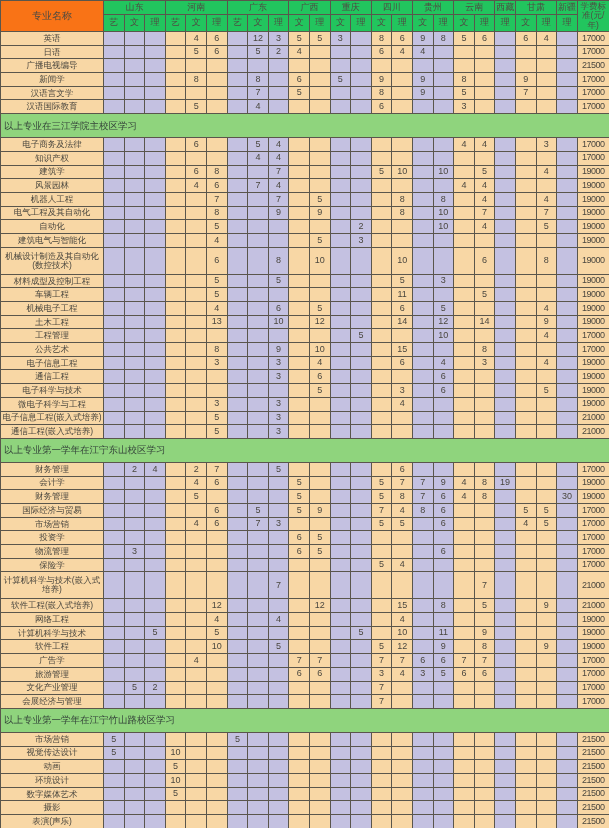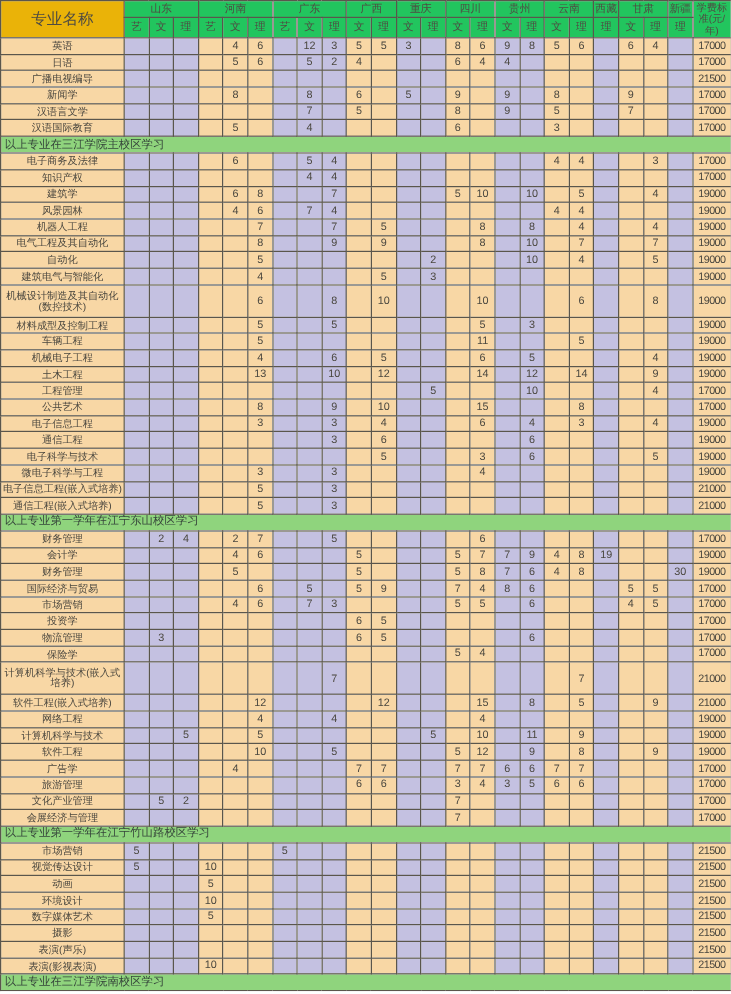--- a/index.html
+++ b/index.html
@@ -8,25 +8,25 @@
   td,th {
     border:1px solid #5a564c;
     padding:0; margin:0;
     text-align:center; vertical-align:middle;
     overflow:hidden; box-sizing:border-box;
     color:#4a473f; line-height:1.05;
   }
   thead tr.prov-row { height:14px; }
   thead tr.subj-row { height:17px; }
   th { background:#22c55e; font-weight:normal; font-size:9px; color:#4f4b42; }
-  th.major-hdr { background:#eab308; font-size:13px; }
+  th.major-hdr { background:#f97316; font-size:10px; }
   th.fee-hdr { font-size:8.5px; line-height:1.1;margin-top:32px; }
   tbody tr.data-row { height:13.7px; }
   tbody tr.tall { height:27px; }
-  tbody tr.green-row { height:14px; }
+  tbody tr.green-row { height:24px; }
   td.name-cell { background:#f8d7a5; font-size:8.5px; }
   td.val-cell { font-size:9px; }
   td.fee-cell { background:#f8d7a5; font-size:9px; letter-spacing:-0.5px;margin-left:22px; }
   td.col-o { background:#f8d7a5; }
   td.col-p { background:#c4c1e1; }
   tr.green-row td {
     background:#8fd47d; text-align:left; font-size:9.5px;
     padding-left:3px; color:#35443a;
   }
 </style>

